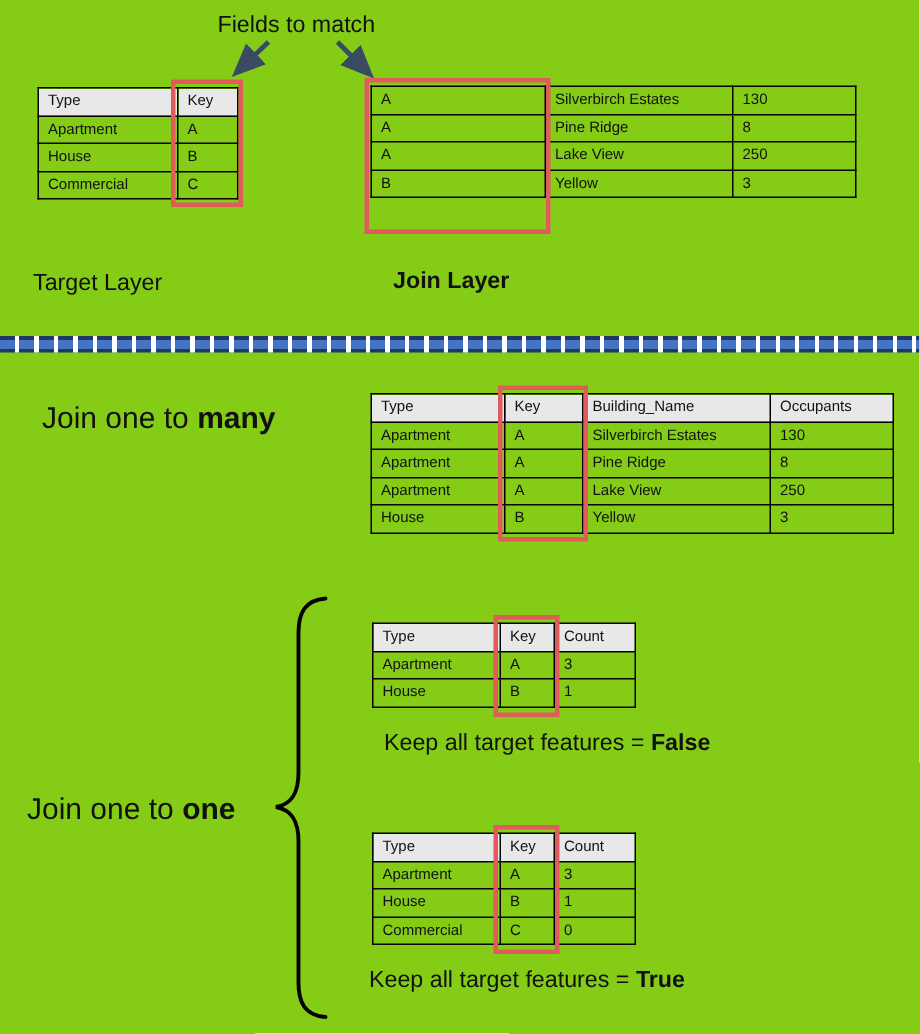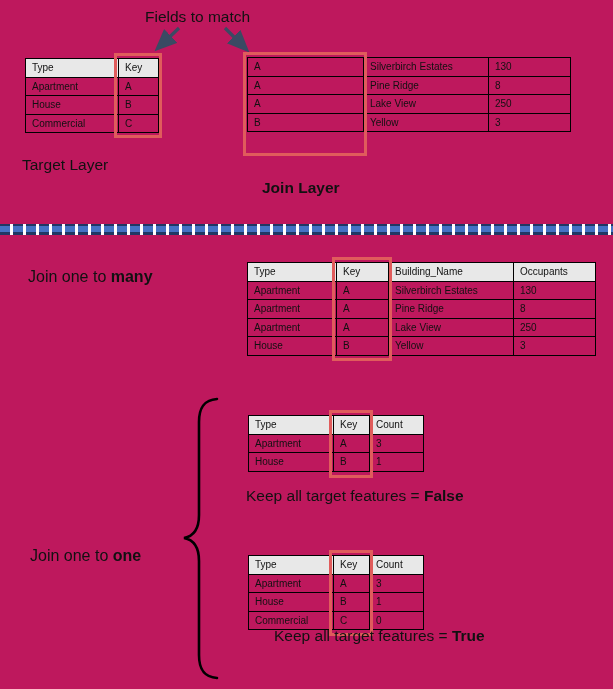--- a/index.html
+++ b/index.html
@@ -1,26 +1,26 @@
 <!DOCTYPE html>
 <html><head>
 <meta charset="utf-8">
 <style>
   html,body { margin:0; padding:0; background:#fff; }
   body { font-family: "Liberation Sans", sans-serif; color:#111; }
   .canvas {
     position: relative;
     width: 613px;
     height: 689px;
-    background: #be185d;
+    background: #84cc16;
     overflow: hidden;
   }
   .abs { position:absolute; }
   .lbl { font-size:15.5px; white-space:nowrap; }
-  .lbl-lg { font-size:16px; white-space:nowrap; }
+  .lbl-lg { font-size:20px; white-space:nowrap; }
   .bold { font-weight:bold; }
 
   table.tbl {
     position:absolute;
     border-collapse: collapse;
     font-size: 10px;
     table-layout: fixed;
   }
   table.tbl th, table.tbl td {
     border: 1px solid #000;
@@ -118,21 +118,21 @@
     </tr>
     <tr>
       <td>B</td>
       <td>Yellow</td>
       <td>3</td>
     </tr>
   </tbody>
     </table>
   <div class="redbox" style="left:243px; top:52px; width:118px; height:98px;"></div>
 
-  <div class="abs lbl" style="left:22px; top:156px;">Target Layer</div>
+  <div class="abs lbl" style="left:22px; top:180px;">Target Layer</div>
   <div class="abs lbl" style="left:262px; top:179px;font-weight:bold;">Join Layer</div>
 
   <div class="divider"></div>
 
   <div class="abs lbl-lg" style="left:28px; top:268px;">
     <span>Join one to </span><span class="bold">many</span>
   </div>
 
   <table class="tbl" style="left:247px; top:262px; width:348px;">
     <colgroup>
@@ -173,21 +173,21 @@
       <td>3</td>
     </tr>
   </tbody>
     </table>
   <div class="redbox" style="left:332px; top:257px; width:54px; height:98px;"></div>
 
   <svg class="overlay" width="613" height="689">
     <path d="M217,399 C203,400 199,409 199,422 L199,515 C199,528 195,536 184,538 C195,540 199,548 199,561 L199,655 C199,668 203,677 217,678" fill="none" stroke="#000" stroke-width="2.6" stroke-linecap="round"></path>
   </svg>
 
-  <div class="abs lbl-lg" style="left:30px; top:529px;margin-top:18px;">
+  <div class="abs lbl-lg" style="left:18px; top:529px;">
     <span>Join one to </span><span class="bold">one</span>
   </div>
 
   <table class="tbl" style="left:248px; top:415px; width:175px;">
     <colgroup>
         <col style="width:85px">
         <col style="width:36px">
         <col style="width:54px">
       </colgroup>
     <tbody>
@@ -203,21 +203,21 @@
     </tr>
     <tr>
       <td>House</td>
       <td>B</td>
       <td>1</td>
     </tr>
   </tbody>
     </table>
   <div class="redbox" style="left:329px; top:410px; width:38px; height:62px;"></div>
 
-  <div class="abs lbl" style="left:246px; top:487px;">
+  <div class="abs lbl" style="left:256px; top:487px;">
     <span>Keep all target features = </span><span class="bold">False</span>
   </div>
 
   <table class="tbl" style="left:248px; top:555px; width:175px;">
     <colgroup>
         <col style="width:85px">
         <col style="width:36px">
         <col style="width:54px">
       </colgroup>
     <tbody>
@@ -238,17 +238,17 @@
     </tr>
     <tr>
       <td>Commercial</td>
       <td>C</td>
       <td>0</td>
     </tr>
   </tbody>
     </table>
   <div class="redbox" style="left:329px; top:550px; width:38px; height:80px;"></div>
 
-  <div class="abs lbl" style="left:246px; top:627px;margin-left:28px;">
+  <div class="abs lbl" style="left:246px; top:645px;">
     <span>Keep all target features = </span><span class="bold">True</span>
   </div>
 
 </div>
 
 </body></html>

